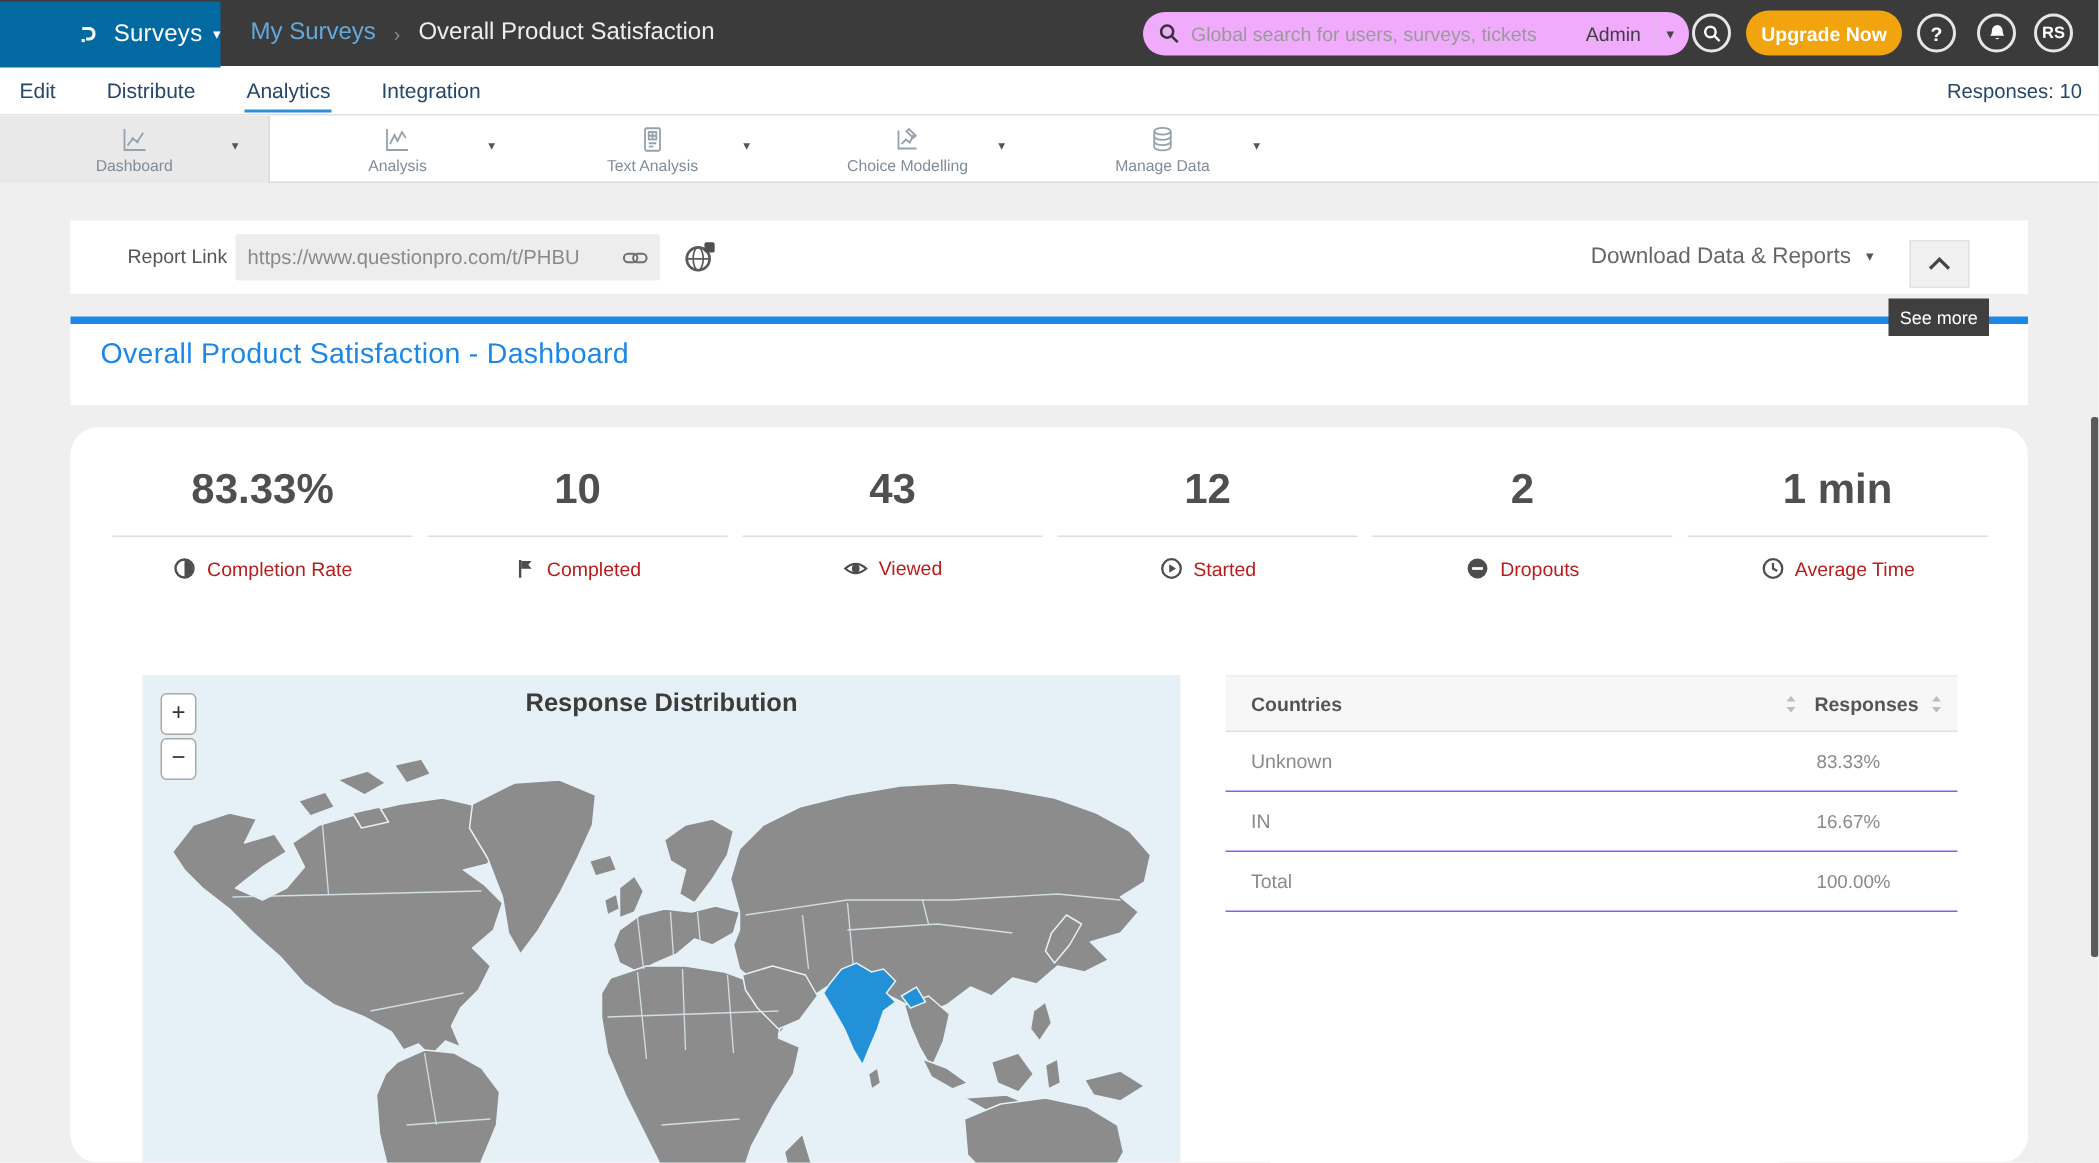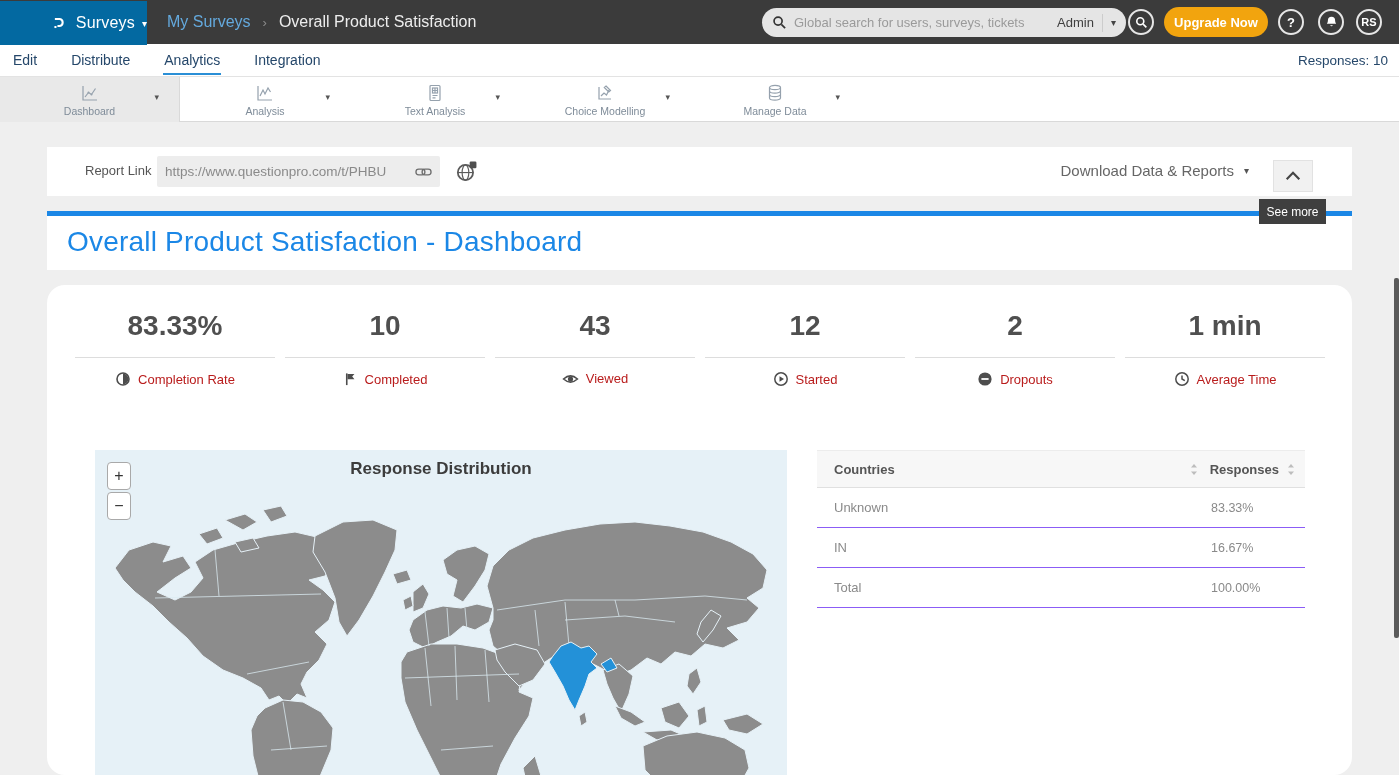--- a/index.html
+++ b/index.html
@@ -12,21 +12,21 @@
   #topbar { left:0; top:0; width:1399px; height:44px; background:#3b3b3b; z-index:5; }
   #logo-block { left:0; top:1px; width:147px; height:44px; background:#0369a1;
                 display:flex; align-items:center; padding-left:52px; cursor:pointer; }
   #logo-block .prod { color:#fff; font-size:16px; margin-left:10px; letter-spacing:.2px; }
   #logo-block .caret { color:#fff; font-size:10px; margin-left:7px; }
   #breadcrumb { left:167px; top:0; height:44px; display:flex; align-items:center; gap:12px; }
   #breadcrumb .parent { color:#64a9dd; font-size:16px; cursor:pointer; }
   #breadcrumb .sep { color:#8a8a8a; font-size:13px; }
   #breadcrumb .current { color:#ededed; font-size:16px; }
 
-  #search-pill { left:762px; top:8px; width:364px; height:29px; background:#e5e5e5;
+  #search-pill { left:762px; top:8px; width:364px; height:29px; background:#f0abfc;
                  border-radius:15px; display:flex; align-items:center; padding:0 10px; }
   #search-pill input { border:none; outline:none; flex:1; font-size:13px; color:#444;
                        font-family:"Liberation Sans",sans-serif; margin-left:7px; background:transparent; }
   #search-pill input::placeholder { color:#9a9a9a; }
   #search-pill .scope { font-size:13px; color:#3f3f3f; margin-right:8px; }
   #search-pill .vdiv { width:1px; height:18px; background:#ccc; margin-right:8px; }
   #search-pill .caret { color:#444; font-size:10px; }
 
   .circ { width:26px; height:26px; border-radius:50%; border:2px solid #e6e6e6;
           display:flex; align-items:center; justify-content:center; color:#fff;
@@ -67,21 +67,21 @@
   #see-more-btn { right:39px; top:13px; width:40px; height:32px; background:#f1f1f1;
                   border:1px solid #e2e2e2; display:flex; align-items:center;
                   justify-content:center; cursor:pointer; }
   #see-more-tip { left:1259px; top:199px; width:67px; height:25px; background:#3f3f3f;
                   color:#fff; font-size:12px; display:flex; align-items:center;
                   justify-content:center; z-index:9; }
 
   
   #title-card { left:47px; top:211px; width:1305px; height:59px; background:#fff;
                 border-top:5px solid #1b87e6; }
-  #page-title { left:20px; top:10px; font-size:28px; color:#1b87e6; letter-spacing:.2px; }
+  #page-title { left:20px; top:10px; font-size:19px; color:#1b87e6; letter-spacing:.2px; }
 
   
   #main-card { left:47px; top:285px; width:1305px; height:490px; background:#fff;border-radius:18px; }
   .stat { position:absolute; top:25px; width:210px; text-align:center; }
   .stat .val { font-size:28px; font-weight:bold; color:#4f4f4f; }
   .stat .sep { width:200px; margin:15px auto 0; border-top:1px solid #ddd; }
   .stat .lab { margin-top:13px; display:inline-flex; align-items:center; gap:7px;
                font-size:13px; color:#b91c1c; }
 
   

